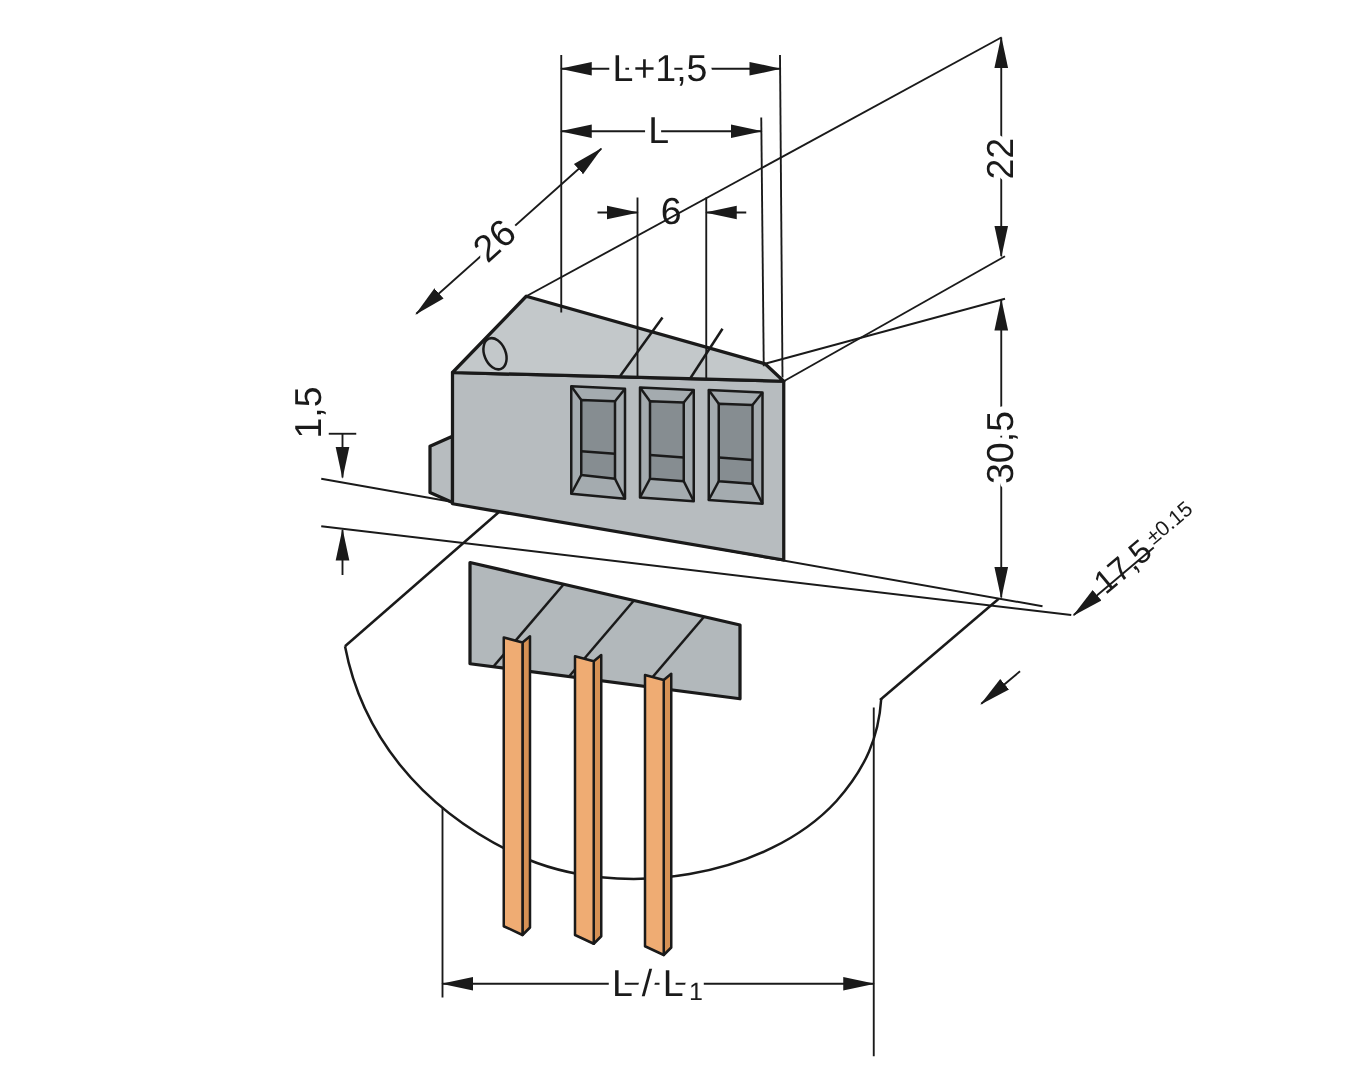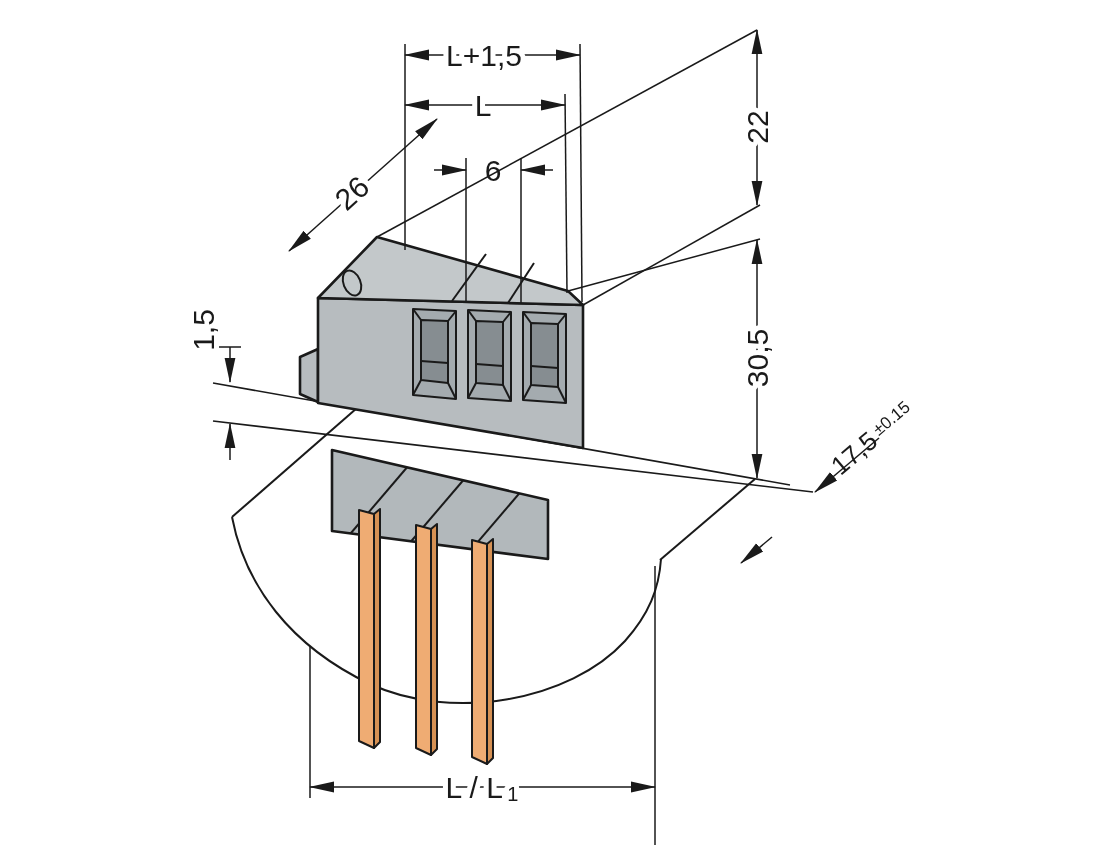--- a/index.html
+++ b/index.html
@@ -6,20 +6,21 @@
     margin:0;
     padding:0;
     background:#ffffff;
     font-family:"Liberation Sans", sans-serif;
   }
   .stage{
     width:933px;
     height:855px;
     position:relative;
     background:var(--background,#ffffff);
+    margin-left:44px;
   }
   svg text{
     font-family:"Liberation Sans", sans-serif;
     fill:var(--line,#1a1a1a);
   }
   .dim-text{ font-size:30px; }
   .dim-text-small{ font-size:26px; }
   .halo{
     paint-order:stroke fill;
     stroke:#ffffff;

